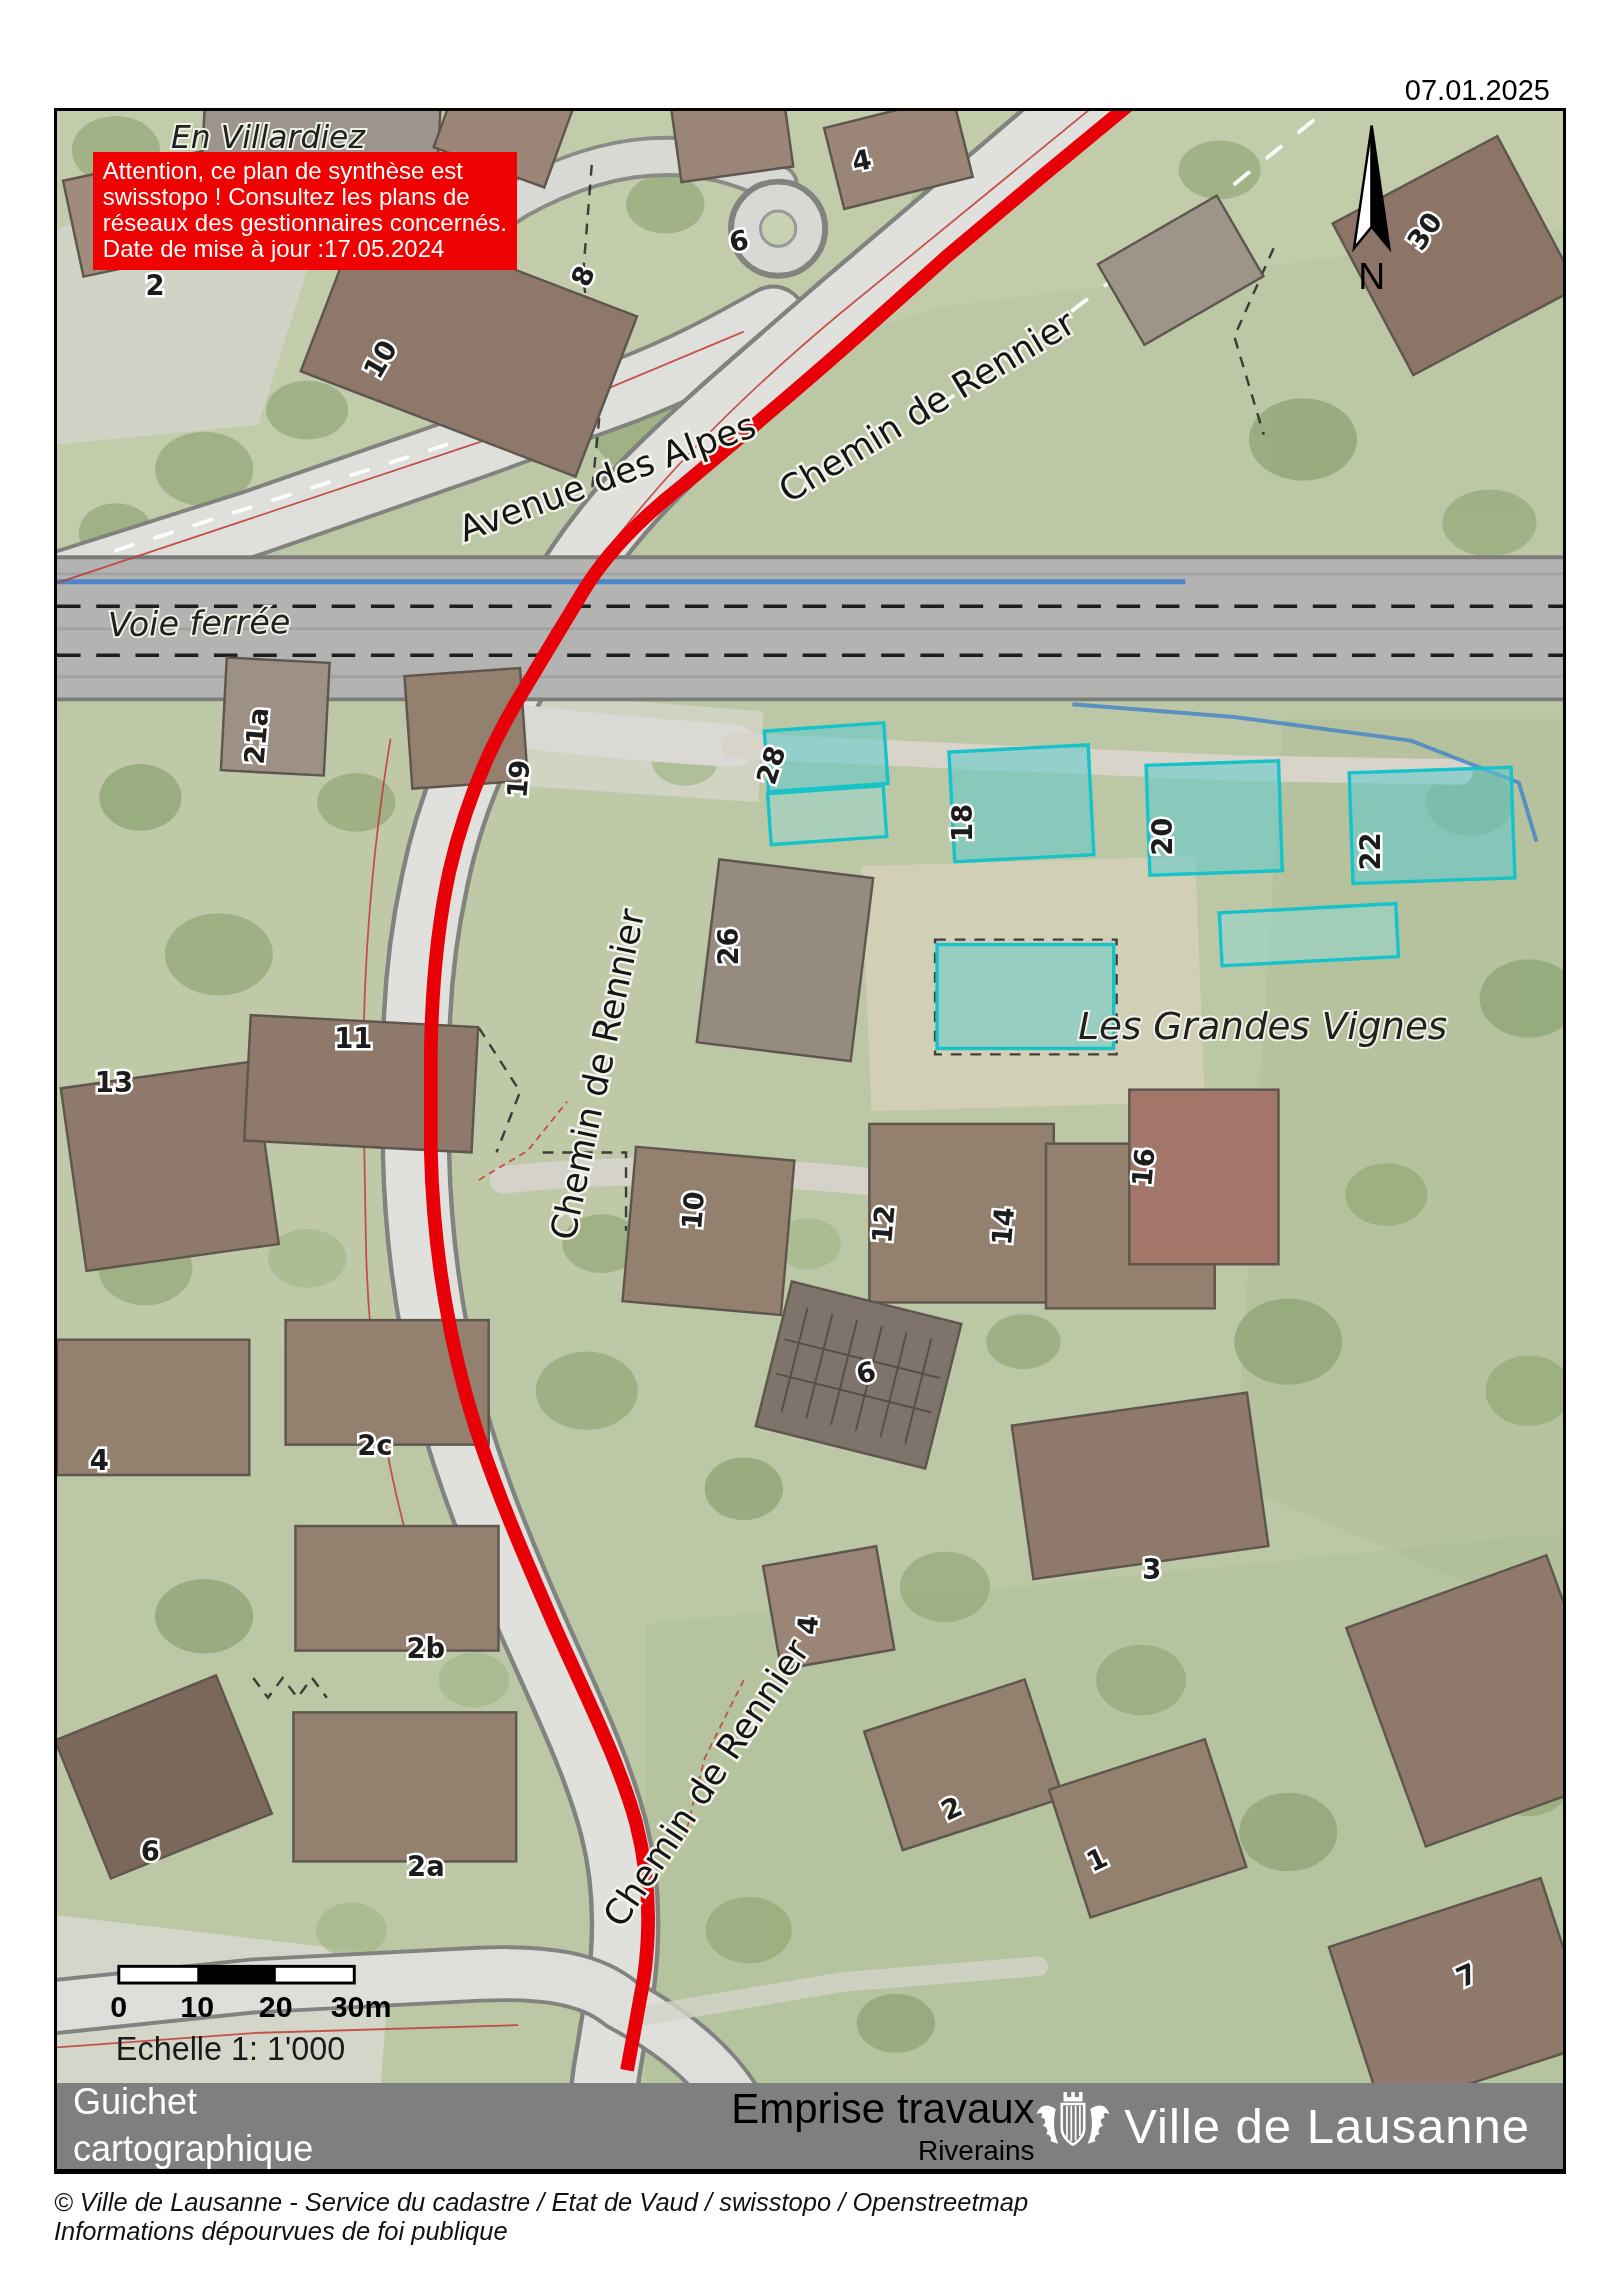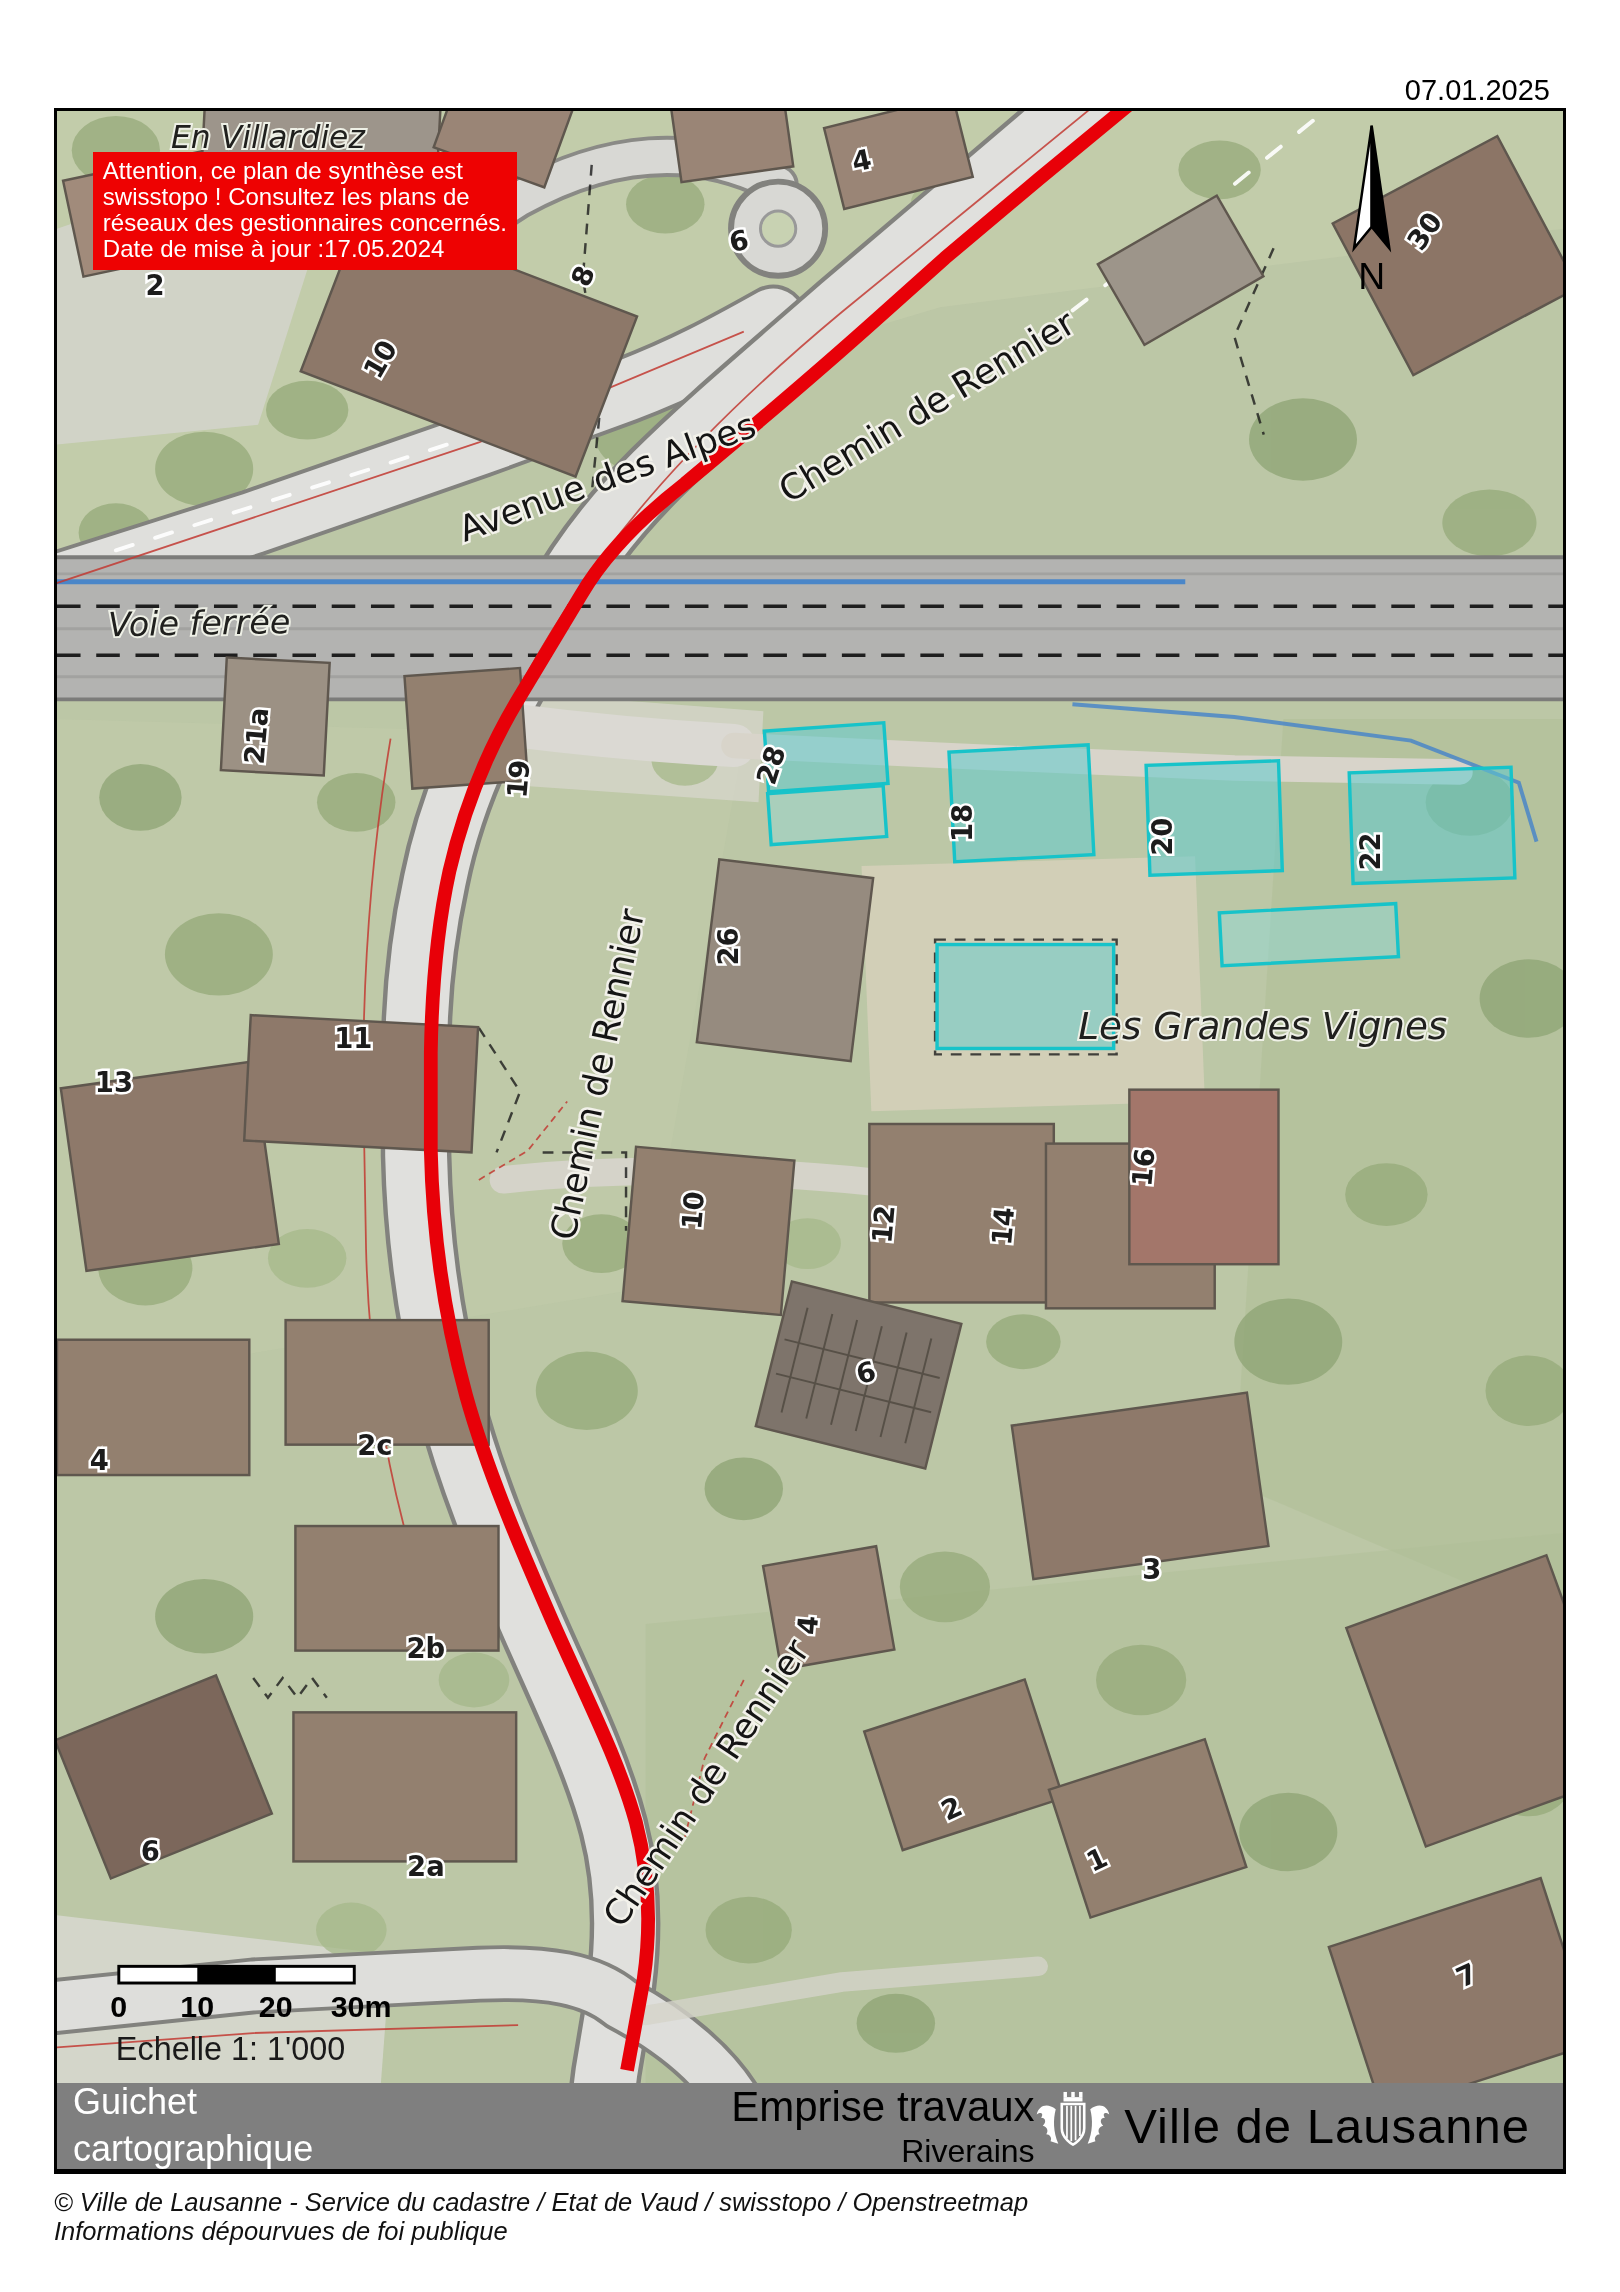--- a/index.html
+++ b/index.html
@@ -12,22 +12,22 @@
   .maparea{position:absolute;left:0;top:0;right:0;bottom:86px;overflow:hidden;}
   .maparea svg{display:block;width:100%;height:100%;}
   .warning{position:absolute;left:36px;top:41px;background:var(--warning-bg,#ee0202);
            color:#fff;font-size:24px;line-height:1.09;padding:5.9px 9.8px 7.8px 9.8px;white-space:nowrap;}
   .warning div{display:block;}
   .footer{position:absolute;left:0;right:0;bottom:0;height:86px;background:var(--footer-gray,#7f7f7f);
           border-bottom:2.9px solid #000;display:flex;align-items:center;}
   .f-left{color:#fff;font-size:36px;line-height:1.3;padding-left:16px;width:412px;}
   .f-center{flex:1;text-align:right;color:#000;}
   .f-title{font-size:42px;}
-  .f-sub{font-size:32px;margin-top:2px;}
-  .f-right{display:flex;align-items:center;gap:13.7px;padding-right:33px;color:#000000;}
+  .f-sub{font-size:28px;margin-top:2px;}
+  .f-right{display:flex;align-items:center;gap:13.7px;padding-right:33px;color:#ffffff;}
   .f-brand{font-size:49px;letter-spacing:1px;}
   .credits{position:absolute;left:54px;top:2188px;width:1512px;display:flex;
            justify-content:space-between;font-size:25.5px;font-style:italic;color:#111;flex-direction:column;}
   
   text{font-family:"DejaVu Sans",sans-serif;}
   .street{font-size:36px;fill:#141414;paint-order:stroke;stroke:#f2f1ea;stroke-width:5px;text-anchor:middle;}
   .place{font-style:italic;fill:#20201e;paint-order:stroke;stroke:#eef0e6;stroke-width:4px;text-anchor:middle;}
   .hn{font-size:28px;font-weight:bold;fill:#1c1c1c;paint-order:stroke;stroke:#fff;stroke-width:5px;text-anchor:middle;}
   .scale-num{font-size:31px;font-weight:bold;fill:#000;text-anchor:middle;font-family:"Liberation Sans",sans-serif;}
   .scale-cap{font-size:33px;fill:#1a1a1a;text-anchor:start;font-family:"Liberation Sans",sans-serif;}

